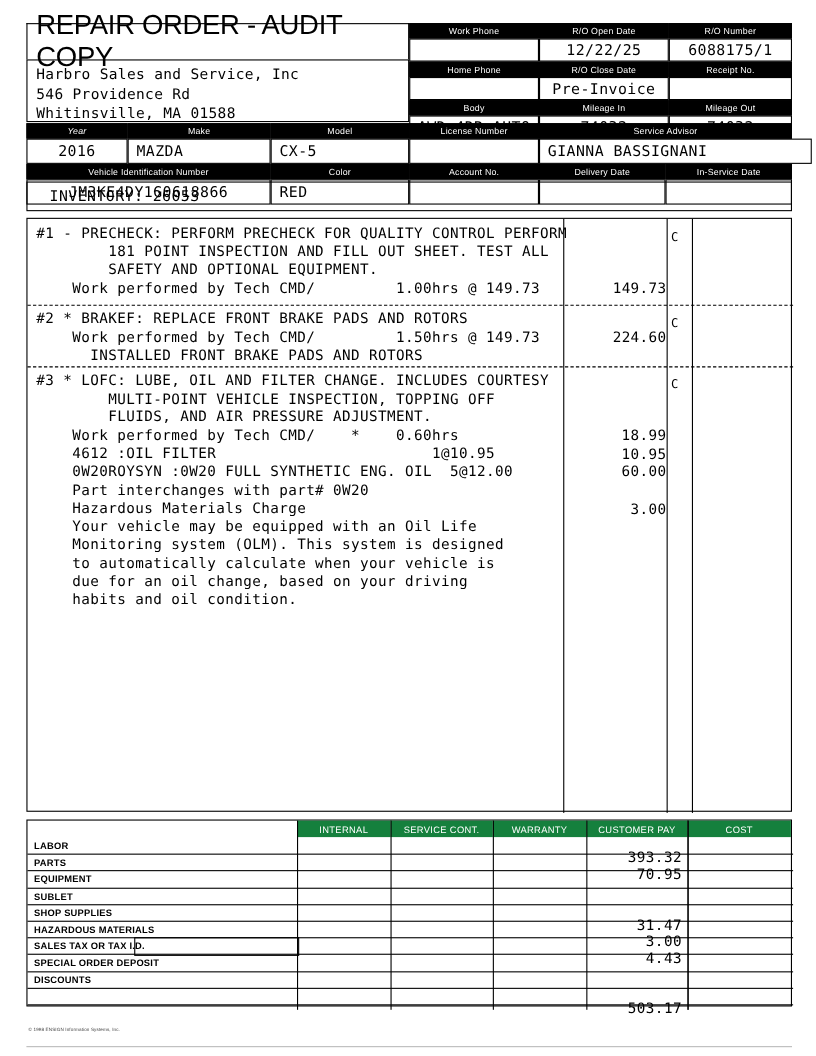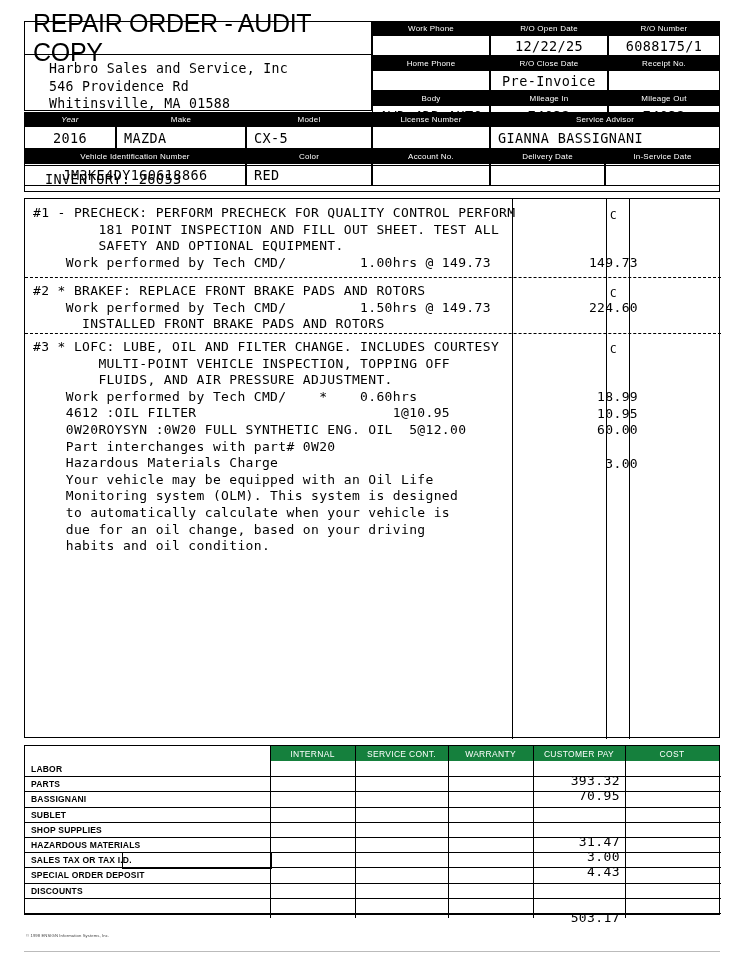--- a/index.html
+++ b/index.html
@@ -13,38 +13,38 @@
           letter-spacing:.2px;}
   .val{display:flex;align-items:center;font-size:13.5px;letter-spacing:.4px;}
   .val.c{justify-content:center;}
   .val.l{padding-left:7px;}
 
   
   #title{left:24px;top:21px;width:348px;height:33px;border:1.5px solid #000;border-bottom:none;
          font-family:"Liberation Sans",sans-serif;font-size:25px;letter-spacing:-.3px;
          display:flex;align-items:center;padding-left:8px;}
   #addr{left:24px;top:54px;width:348px;height:57px;border:1.5px solid #000;border-top:1px solid #000;
-        padding:5px 0 0 24px;font-size:13.2px;line-height:17.5px;letter-spacing:.3px;}
+        padding:5px 0 0 8px;font-size:13.2px;line-height:17.5px;letter-spacing:.3px;}
 
   
   .vcell{border:1px solid #000;}
   #inv{left:24px;top:165px;width:696px;height:27px;border:1.5px solid #000;border-top:1px solid #000;
        display:flex;align-items:center;padding-left:20px;font-size:13.5px;letter-spacing:.4px;}
 
   
   #body{left:24px;top:198px;width:696px;height:540px;border:1.5px solid #000;}
   #colC{position:absolute;left:581px;top:0;width:22px;height:540px;border-left:1px solid #000;border-right:1px solid #000;}
   #colL{position:absolute;left:603px;top:0;width:93px;height:540px;}
   #amtline{position:absolute;left:487px;top:0;width:1px;height:540px;background:#000;}
 
   .lineitem{position:absolute;left:0;width:581px;}
   .litext{font-size:13px;line-height:16.6px;letter-spacing:.35px;white-space:pre;padding-left:8px;}
   .dash{position:absolute;left:0;width:696px;border-top:1.5px dashed #000;}
   .cmark{position:absolute;left:585px;font-size:11px;}
-  .amt{position:absolute;width:92px;text-align:right;font-size:13px;letter-spacing:.35px;padding-left:32px;}
+  .amt{position:absolute;width:92px;text-align:right;font-size:13px;letter-spacing:.35px;}
 
   
   #tot{left:24px;top:745px;width:696px;height:170px;border:1.5px solid #000;}
   .trow{position:absolute;left:0;width:696px;border-bottom:1px solid #000;}
   .tlabel{position:absolute;left:6px;font-family:"Liberation Sans",sans-serif;font-size:8.5px;
           font-weight:bold;letter-spacing:.2px;}
   .tcolhdr{position:absolute;height:15px;background:#15803d;color:#fff;
            font-family:"Liberation Sans",sans-serif;font-size:8.5px;
            display:flex;align-items:center;justify-content:center;letter-spacing:.3px;}
   .vline{position:absolute;width:1px;background:#000;}
@@ -94,21 +94,21 @@
   <div class="abs vcell hdrlbl" style="left:24px;top:112px;width:92px;height:14px;font-style:italic;">Year</div>
   <div class="abs vcell hdrlbl" style="left:116px;top:112px;width:130px;height:14px;">Make</div>
   <div class="abs vcell hdrlbl" style="left:246px;top:112px;width:126px;height:14px;">Model</div>
   <div class="abs vcell hdrlbl" style="left:372px;top:112px;width:118px;height:14px;">License Number</div>
   <div class="abs vcell hdrlbl" style="left:490px;top:112px;width:230px;height:14px;">Service Advisor</div>
 
   <div class="abs vcell val c" style="left:24px;top:126px;width:92px;height:23px;">2016</div>
   <div class="abs vcell val l" style="left:116px;top:126px;width:130px;height:23px;">MAZDA</div>
   <div class="abs vcell val l" style="left:246px;top:126px;width:126px;height:23px;">CX-5</div>
   <div class="abs vcell val c" style="left:372px;top:126px;width:118px;height:23px;"></div>
-  <div class="abs vcell val l" style="left:490px;top:126px;width:230px;height:23px;">GIANNA BASSIGNANI</div>
+  <div class="abs vcell val l" style="left:490px;top:126px;width:248px;height:23px;">GIANNA BASSIGNANI</div>
 
   <div class="abs vcell hdrlbl" style="left:24px;top:149px;width:222px;height:14px;">Vehicle Identification Number</div>
   <div class="abs vcell hdrlbl" style="left:246px;top:149px;width:126px;height:14px;">Color</div>
   <div class="abs vcell hdrlbl" style="left:372px;top:149px;width:118px;height:14px;">Account No.</div>
   <div class="abs vcell hdrlbl" style="left:490px;top:149px;width:115px;height:14px;">Delivery Date</div>
   <div class="abs vcell hdrlbl" style="left:605px;top:149px;width:115px;height:14px;">In-Service Date</div>
 
   <div class="abs vcell val c" style="left:24px;top:163px;width:222px;height:23px;">JM3KE4DY1G0618866</div>
   <div class="abs vcell val l" style="left:246px;top:163px;width:126px;height:23px;">RED</div>
   <div class="abs vcell val c" style="left:372px;top:163px;width:118px;height:23px;"></div>
@@ -169,21 +169,21 @@
         <div class="tcolhdr" style="left: 423px; top: 0px; width: 85px;">WARRANTY</div>
         <div class="tcolhdr" style="left: 508px; top: 0px; width: 92px;">CUSTOMER PAY</div>
         <div class="tcolhdr" style="left: 600px; top: 0px; width: 94px;">COST</div>
         <div class="trow" style="top: 30.2px;"></div>
         <div class="tlabel" style="top: 18px;">LABOR</div>
         <div class="tval" style="left: 509px; top: 27.2px;">393.32</div>
         <div class="trow" style="top: 45.4px;"></div>
         <div class="tlabel" style="top: 33.2px;">PARTS</div>
         <div class="tval" style="left: 509px; top: 42.4px;">70.95</div>
         <div class="trow" style="top: 60.6px;"></div>
-        <div class="tlabel" style="top: 48.4px;">BASSIGNANI</div>
+        <div class="tlabel" style="top: 48.4px;">EQUIPMENT</div>
         <div class="trow" style="top: 75.8px;"></div>
         <div class="tlabel" style="top: 63.6px;">SUBLET</div>
         <div class="trow" style="top: 91px;"></div>
         <div class="tlabel" style="top: 78.8px;">SHOP SUPPLIES</div>
         <div class="tval" style="left: 509px; top: 88px;">31.47</div>
         <div class="trow" style="top: 106.2px;"></div>
         <div class="tlabel" style="top: 94px;">HAZARDOUS MATERIALS</div>
         <div class="tval" style="left: 509px; top: 103.2px;">3.00</div>
         <div class="trow" style="top: 121.4px;"></div>
         <div class="tlabel" style="top: 109.2px;">SALES TAX OR TAX I.D.</div>

